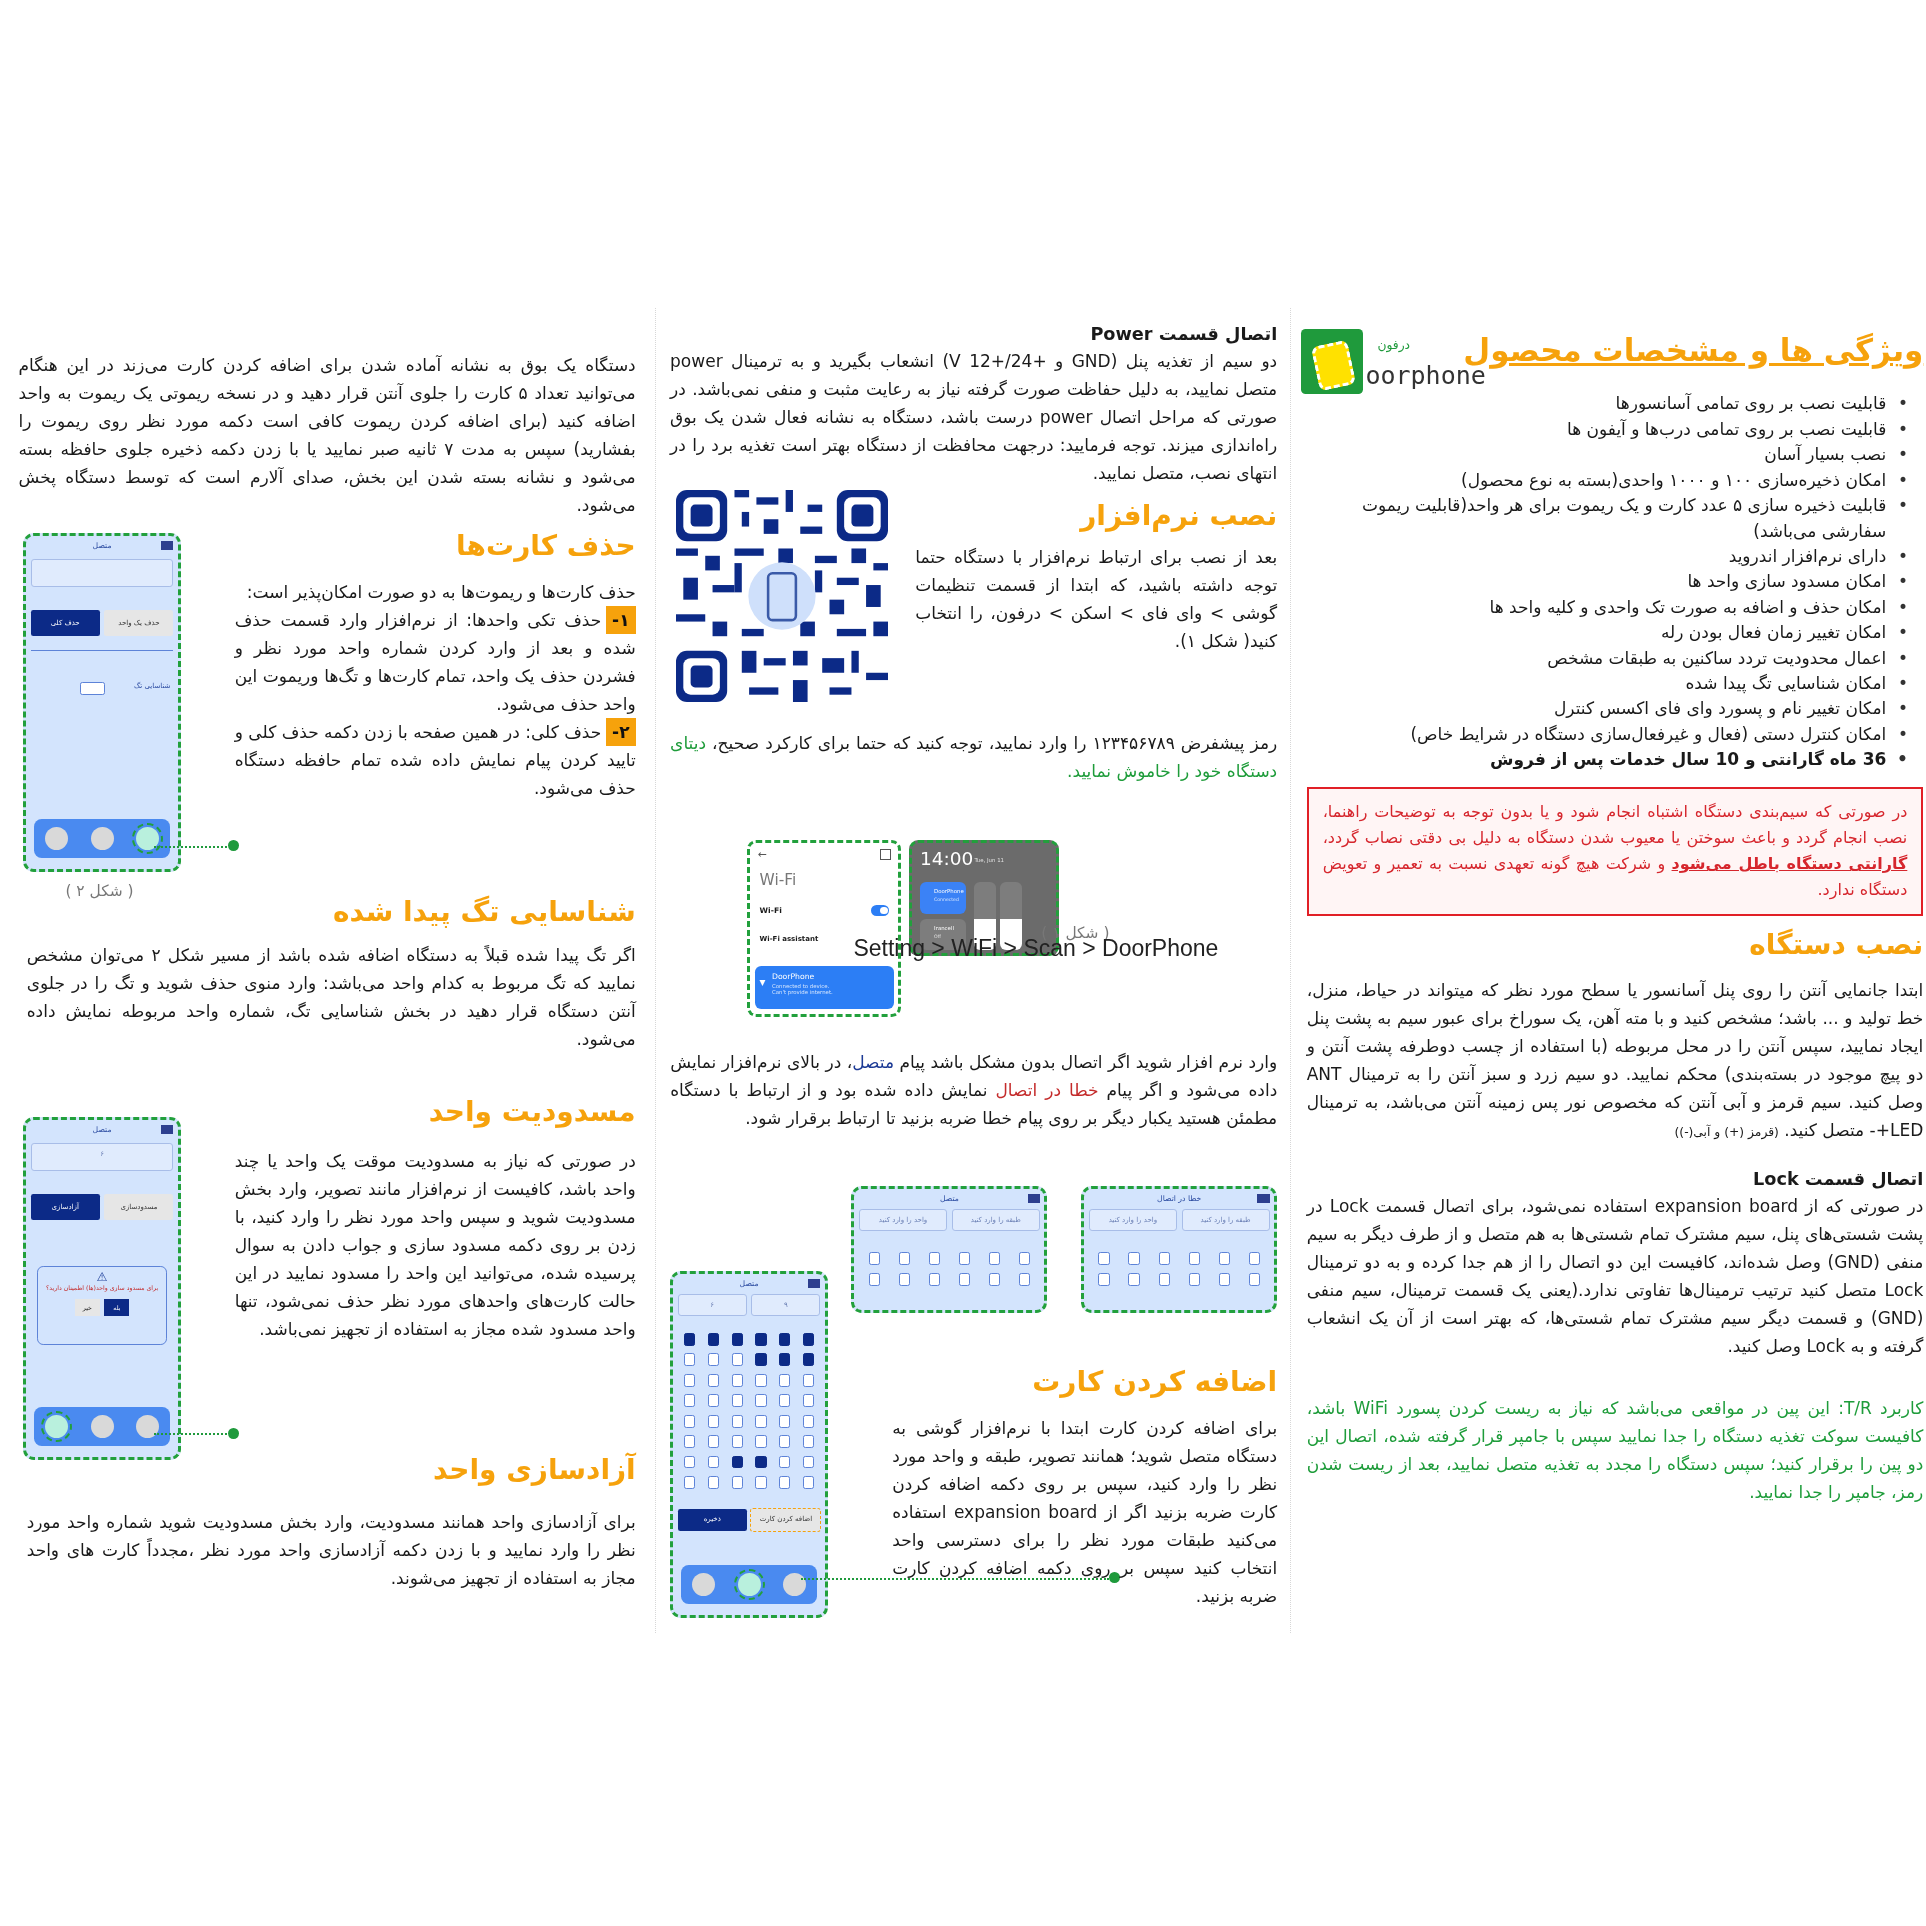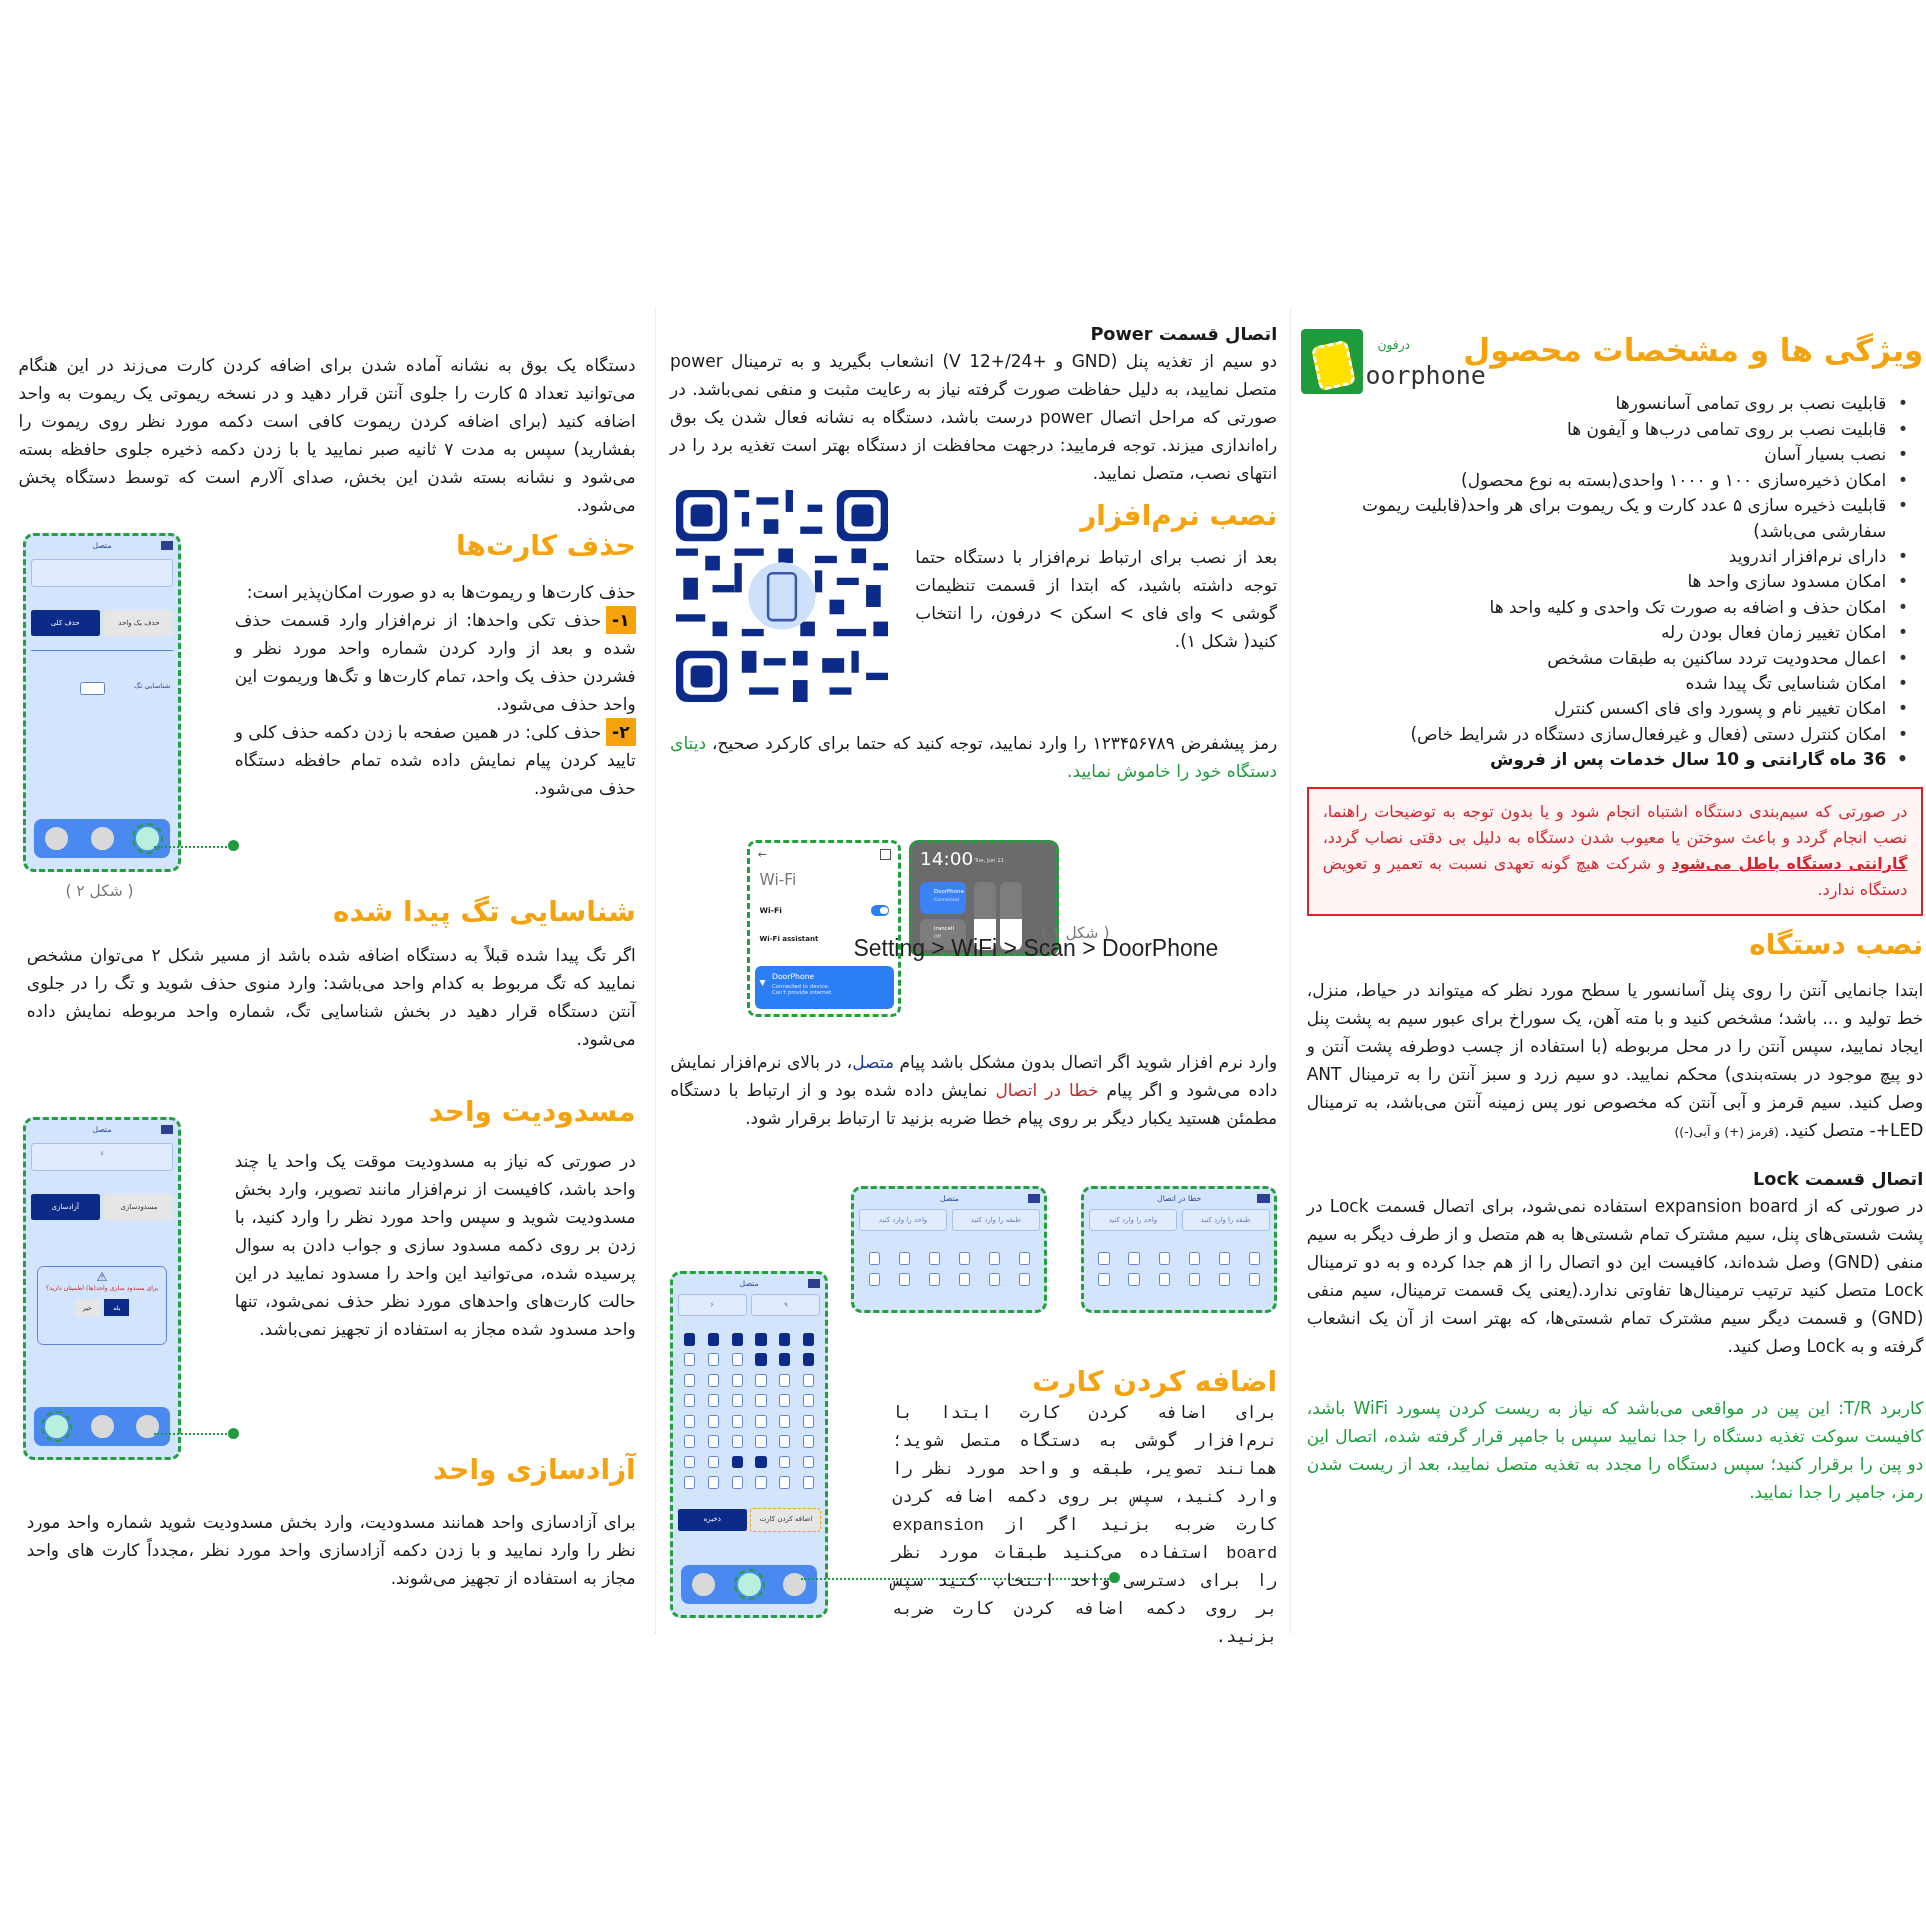--- a/index.html
+++ b/index.html
@@ -60,21 +60,21 @@
   <div class="sep" style="left:1275px;"></div>
 
   <div class="col col-right">
     <div class="logo">
       <div class="logo-box">
           <div class="logo-inner"></div>
         </div>
       <span class="logo-fa">درفون</span>
       <span class="logo-text">oorphone</span>
     </div>
-    <h1 class="h-orange" style="margin-top:21.6px;font-size:31px;">ویژگی ها و مشخصات محصول</h1>
+    <h1 class="h-orange" style="margin-top:21.6px;font-size:31px;text-decoration:underline;">ویژگی ها و مشخصات محصول</h1>
     <ul class="features" style="margin-top:21.6px;">
       <li>قابلیت نصب بر روی تمامی آسانسورها</li>
       <li>قابلیت نصب بر روی تمامی درب‌ها و آیفون ها</li>
       <li>نصب بسیار آسان</li>
       <li>امکان ذخیره‌سازی ۱۰۰ و ۱۰۰۰ واحدی(بسته به نوع محصول)</li>
       <li>قابلیت ذخیره سازی ۵ عدد کارت و یک ریموت برای هر واحد(قابلیت ریموت سفارشی می‌باشد)</li>
       <li>دارای نرم‌افزار اندروید</li>
       <li>امکان مسدود سازی واحد ها</li>
       <li>امکان حذف و اضافه به صورت تک واحدی و کلیه واحد ها</li>
       <li>امکان تغییر زمان فعال بودن رله</li>
@@ -326,21 +326,21 @@
           <span></span>
           <span class="active"></span>
           <span></span>
         </div>
     </div>
     <div class="connector" style="left:139px;top:1270px;width:308px;"></div>
     <div class="dot" style="left:447px;top:1264px;"></div>
 
     <div style="position:absolute;right:9.2px;top:1056px;width:385px;">
       <h2 class="h-orange">اضافه کردن کارت</h2>
-      <p style="font-family:Liberation Mono, monospace;">برای اضافه کردن کارت ابتدا با نرم‌افزار گوشی به دستگاه متصل شوید؛ همانند تصویر، طبقه و واحد مورد نظر را وارد کنید، سپس بر روی دکمه اضافه کردن کارت ضربه بزنید اگر از expansion board استفاده می‌کنید طبقات مورد نظر را برای دسترسی واحد انتخاب کنید سپس بر روی دکمه اضافه کردن کارت ضربه بزنید.</p>
+      <p style="margin-top:14px;">برای اضافه کردن کارت ابتدا با نرم‌افزار گوشی به دستگاه متصل شوید؛ همانند تصویر، طبقه و واحد مورد نظر را وارد کنید، سپس بر روی دکمه اضافه کردن کارت ضربه بزنید اگر از expansion board استفاده می‌کنید طبقات مورد نظر را برای دسترسی واحد انتخاب کنید سپس بر روی دکمه اضافه کردن کارت ضربه بزنید.</p>
     </div>
   </div>
 
   <div class="col col-left">
     <p style="margin-top:43px;">دستگاه یک بوق به نشانه آماده شدن برای اضافه کردن کارت می‌زند در این هنگام می‌توانید تعداد ۵ کارت را جلوی آنتن قرار دهید و در نسخه ریموتی یک ریموت به واحد اضافه کنید (برای اضافه کردن ریموت کافی است دکمه مورد نظر روی ریموت را بفشارید) سپس به مدت ۷ ثانیه صبر نمایید یا با زدن دکمه ذخیره جلوی حافظه بسته می‌شود و نشانه بسته شدن این بخش، صدای آلارم است که توسط دستگاه پخش می‌شود.</p>
 
     <div style="position:absolute;right:7.7px;top:220px;width:401px;">
       <h2 class="h-orange">حذف کارت‌ها</h2>
       <p style="margin-top:14px;">حذف کارت‌ها و ریموت‌ها به دو صورت امکان‌پذیر است:</p>
       <p><span class="num-badge">۱-</span><span>حذف تکی واحدها: از نرم‌افزار وارد قسمت حذف شده و بعد از وارد کردن شماره واحد مورد نظر و فشردن حذف یک واحد، تمام کارت‌ها و تگ‌ها وریموت این واحد حذف می‌شود.</span></p>

